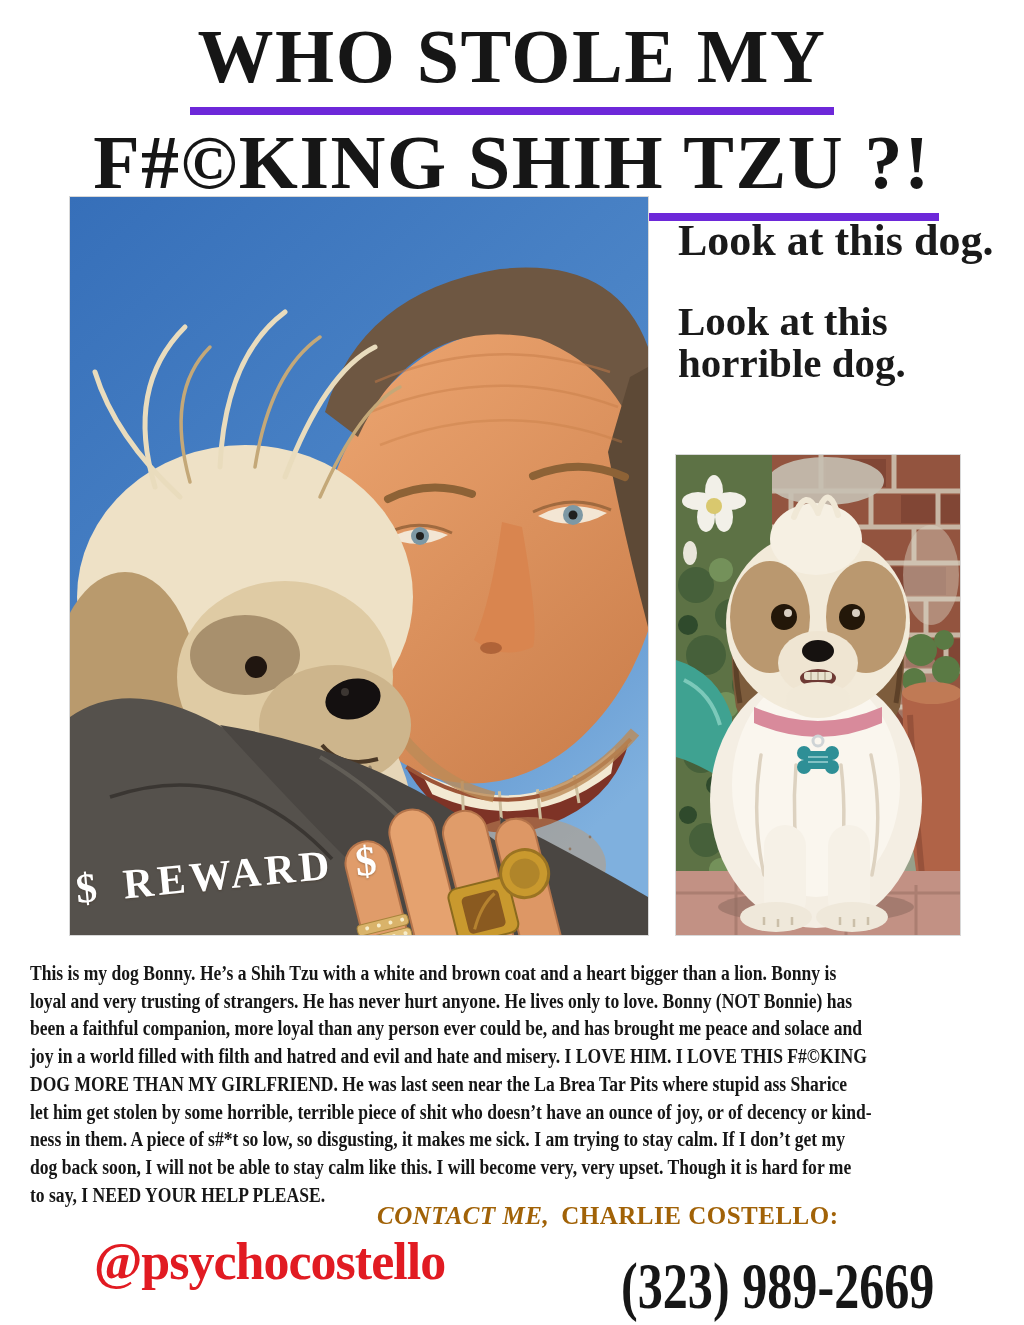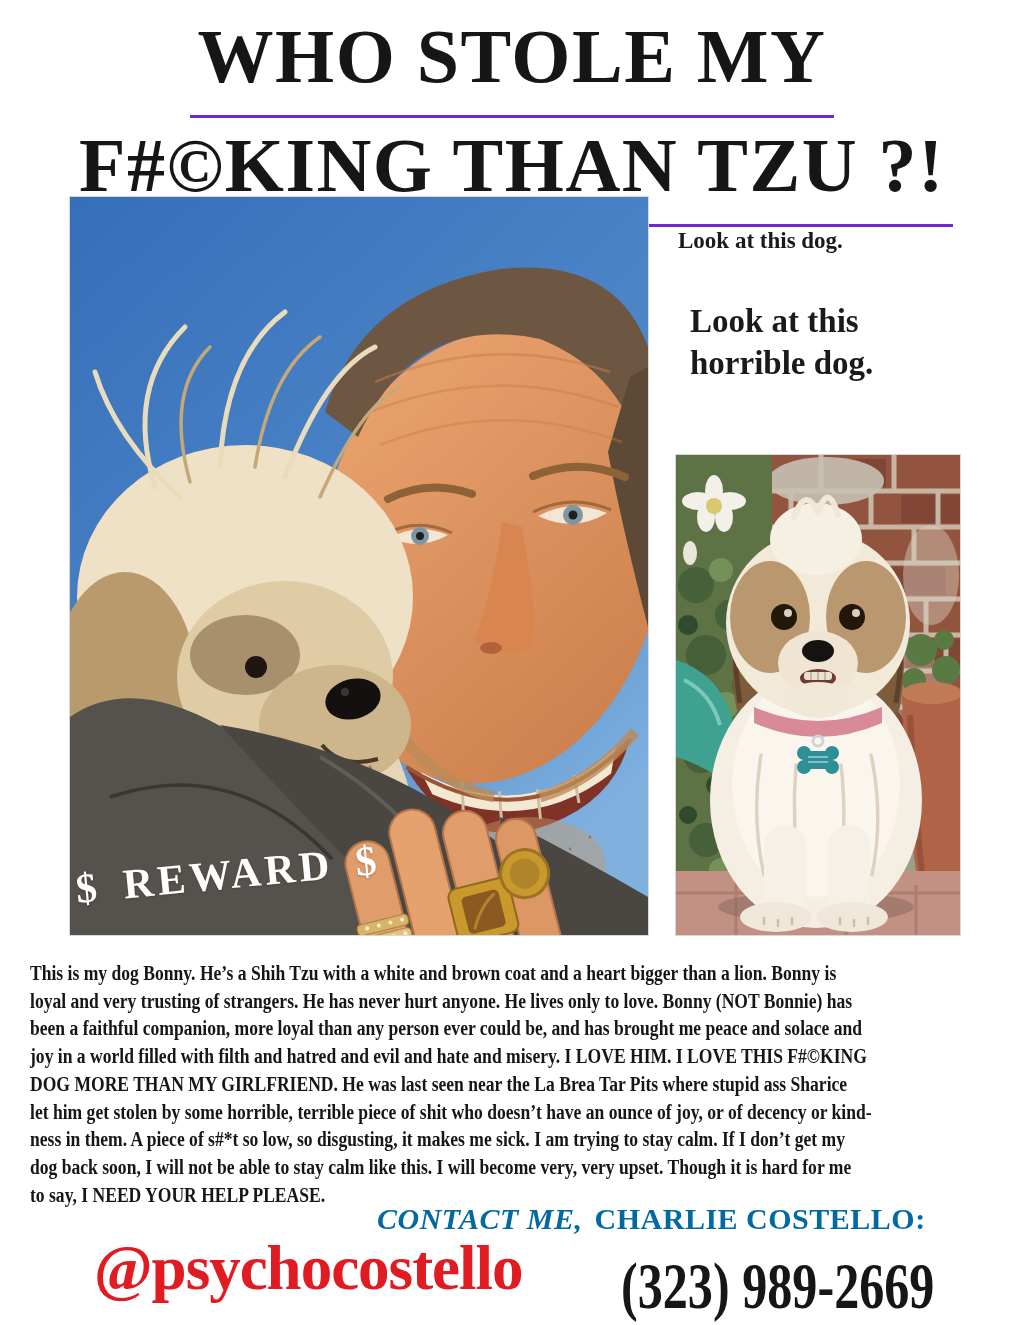--- a/index.html
+++ b/index.html
@@ -6,57 +6,57 @@
   .poster{
     position:relative;width:1024px;height:1325px;background:#ffffff;
     font-family:"Liberation Serif","DejaVu Serif",serif;color:#151515;overflow:hidden;
   }
   
   .title-block{position:absolute;top:18px;left:0;width:100%;text-align:center;font-weight:bold;}
   .title-row{line-height:1;}
   .title-row + .title-row{margin-top:9px;}
   .title-line{
     display:inline-block;font-size:76px;line-height:1;letter-spacing:1.5px;
-    padding:0 8px 21px;border-bottom:3px solid #6d28d9;color:#161616;white-space:nowrap;
+    padding:0 8px 13px;border-bottom:8px solid #6d28d9;color:#161616;white-space:nowrap;
   }
   
   .main-photo{position:absolute;left:70px;top:197px;width:578px;height:738px;outline:1px solid #d8d8d8;}
   .dog-photo{position:absolute;left:676px;top:455px;width:284px;height:480px;outline:1px solid #d8d8d8;}
   .main-photo svg,.dog-photo svg{display:block;}
   .reward-overlay{
     position:absolute;left:6px;top:668px;transform:rotate(-5.5deg);transform-origin:0 50%;
     color:#ffffff;font-weight:bold;font-size:42px;letter-spacing:4px;word-spacing:8px;white-space:nowrap;
     text-shadow:0 1px 2px rgba(60,40,20,.35);
   }
   
-  .look-1{position:absolute;left:678px;top:220px;font-size:23px;font-weight:bold;line-height:42px;color:#1a1a1a;white-space:nowrap;}
-  .look-2{position:absolute;left:678px;top:300px;font-size:33px;font-weight:bold;line-height:42px;color:#1a1a1a;margin-left:12px;}
+  .look-1{position:absolute;left:678px;top:220px;font-size:44px;font-weight:bold;line-height:42px;color:#1a1a1a;white-space:nowrap;}
+  .look-2{position:absolute;left:678px;top:300px;font-size:41px;font-weight:bold;line-height:42px;color:#1a1a1a;}
   
   .body-text{
     position:absolute;left:30px;top:960px;width:1125px;
     transform:scaleX(0.857);transform-origin:0 0;
     font-size:20.5px;line-height:27.7px;font-weight:bold;color:#161616;white-space:nowrap;
   }
   
-  .contact-line{position:absolute;left:377px;top:1202px;font-size:30px;font-weight:bold;letter-spacing:.5px;color:#0369a1;white-space:nowrap;}
+  .contact-line{position:absolute;left:377px;top:1202px;font-size:25px;font-weight:bold;letter-spacing:.5px;color:#a16207;white-space:nowrap;}
   .contact-lead{font-style:italic;margin-right:12px;}
-  .handle{position:absolute;left:94px;top:1232px;font-size:63px;font-weight:bold;color:#e11b22;letter-spacing:-1px;white-space:nowrap;}
+  .handle{position:absolute;left:94px;top:1232px;font-size:52px;font-weight:bold;color:#e11b22;letter-spacing:-1px;white-space:nowrap;}
   .phone{
     position:absolute;left:621px;top:1248px;font-size:66px;font-weight:bold;color:#161616;
     transform:scaleX(0.76);transform-origin:0 0;white-space:nowrap;letter-spacing:0;
   }
 </style>
 </head>
 <body>
 
 <div class="poster">
 
   <div class="title-block">
     <div class="title-row"><span class="title-line">WHO STOLE MY</span></div>
-    <div class="title-row"><span class="title-line">F#©KING THAN TZU ?!</span></div>
+    <div class="title-row"><span class="title-line">F#©KING SHIH TZU ?!</span></div>
   </div>
 
   <div class="main-photo">
     <svg width="578" height="738" viewBox="0 0 578 738" xmlns="http://www.w3.org/2000/svg">
       <defs>
         <linearGradient id="sky" x1="0" y1="0" x2="0.7" y2="1">
           <stop offset="0" stop-color="#366fb9"></stop>
             <stop offset="0.6" stop-color="#4d86c8"></stop>
             <stop offset="1" stop-color="#7fb0de"></stop>
         </linearGradient>

